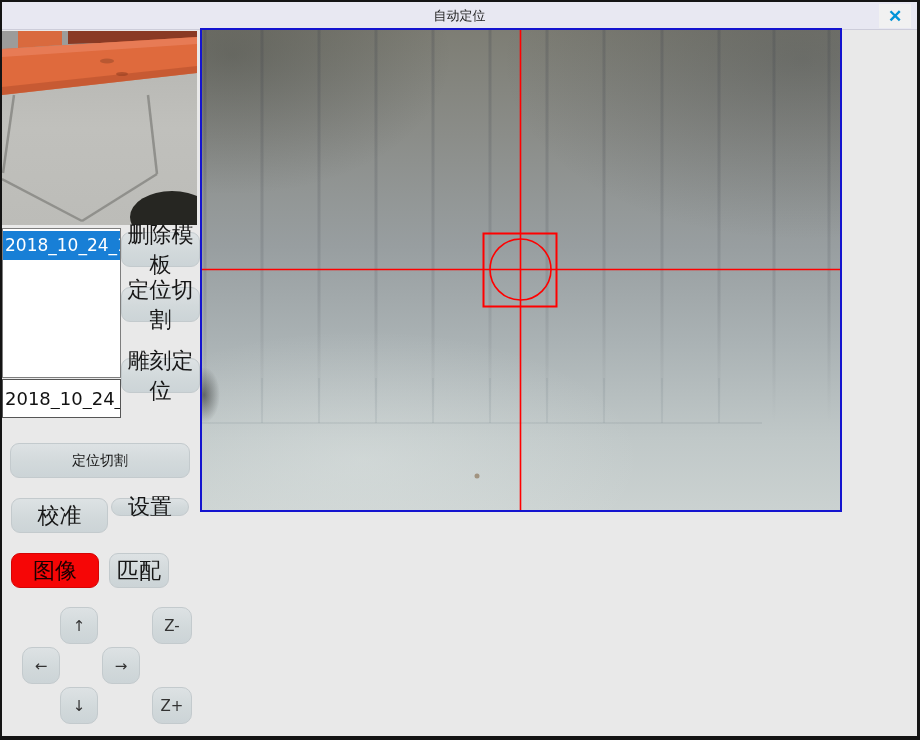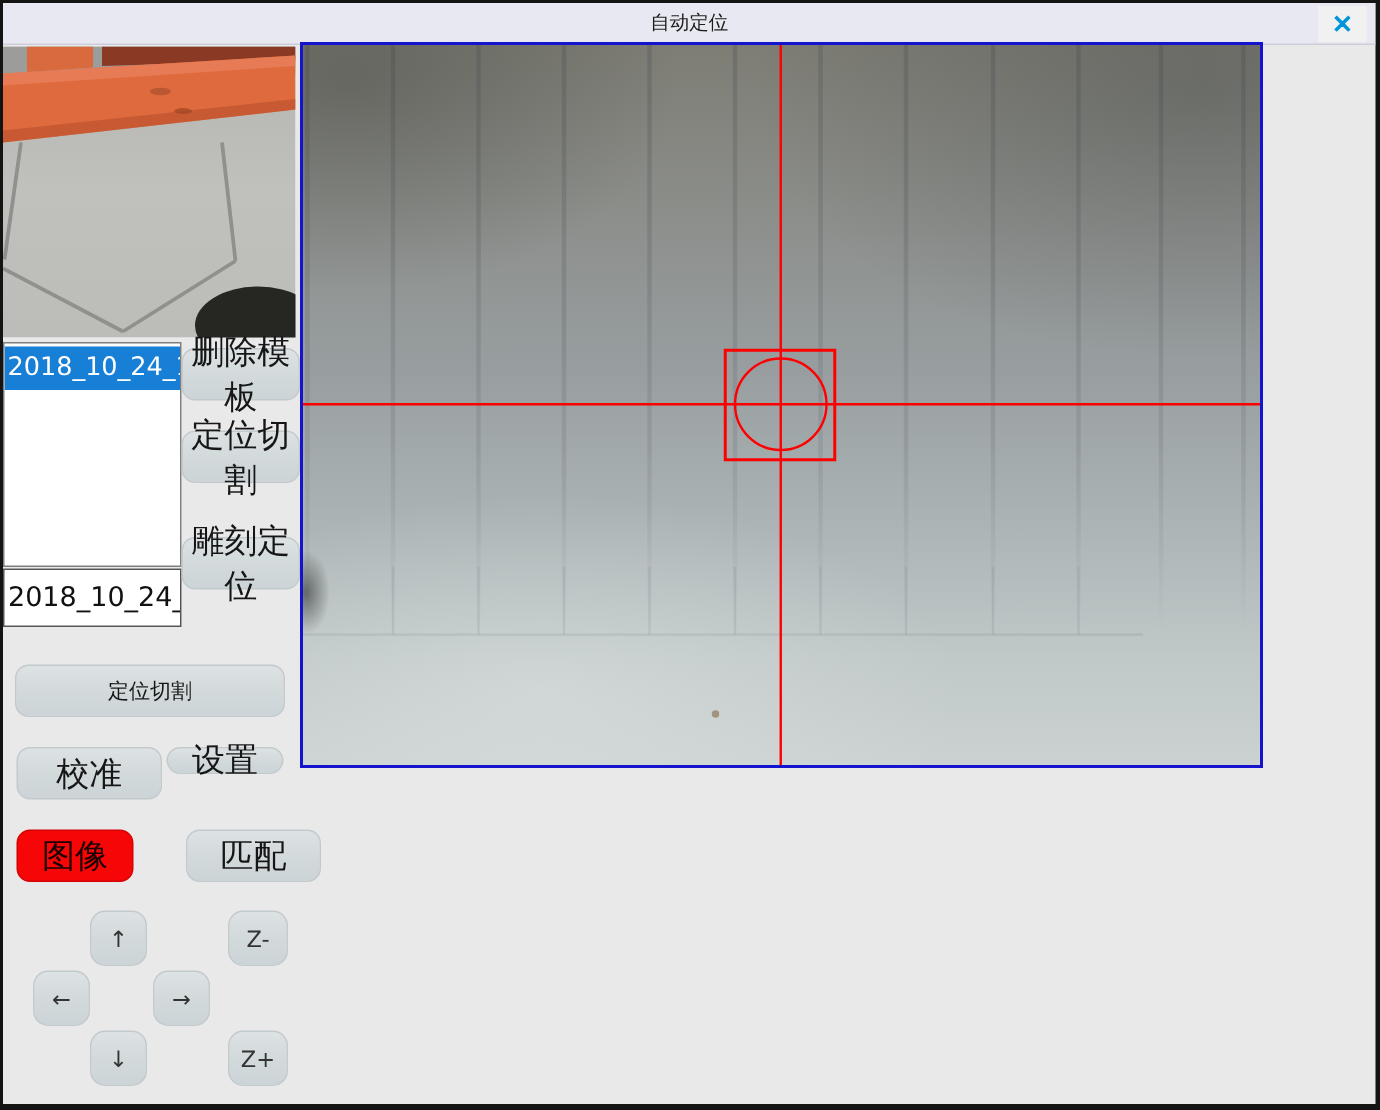--- a/index.html
+++ b/index.html
@@ -113,22 +113,22 @@
 
   <input class="name-field" type="text" value="2018_10_24_11" style="">
 
   <button class="btn btn-tpl" style="top:230px">删除模板</button>
   <button class="btn btn-tpl" style="top:285px">定位切割</button>
   <button class="btn btn-tpl" style="top:356px">雕刻定位</button>
 
   <button class="btn" style="left:8px; top:441px; width:180px; height:35px; font-size:14px">定位切割</button>
   <button class="btn" style="left:9px; top:496px; width:97px; height:35px">校准</button>
   <button class="btn" style="left:109px; top:496px; width:78px; height:18px">设置</button>
-  <button class="btn btn-red" style="left:9px; top:551px; width:78px; height:35px">图像</button>
-  <button class="btn" style="left:122px; top:551px; width:90px; height:35px">匹配</button>
+  <button class="btn btn-red" style="left:9px; top:551px; width:88px; height:35px">图像</button>
+  <button class="btn" style="left:107px; top:551px; width:60px; height:35px">匹配</button>
 
   <button class="btn btn-jog" style="left:58px; top:605px; width:38px; height:37px">↑</button>
   <button class="btn btn-jog" style="left:150px; top:605px; width:40px; height:37px">Z-</button>
   <button class="btn btn-jog" style="left:20px; top:645px; width:38px; height:37px">←</button>
   <button class="btn btn-jog" style="left:100px; top:645px; width:38px; height:37px">→</button>
   <button class="btn btn-jog" style="left:58px; top:685px; width:38px; height:37px">↓</button>
   <button class="btn btn-jog" style="left:150px; top:685px; width:40px; height:37px">Z+</button>
 
   <div class="camera">
     <svg width="638" height="480" viewBox="0 0 638 480">

